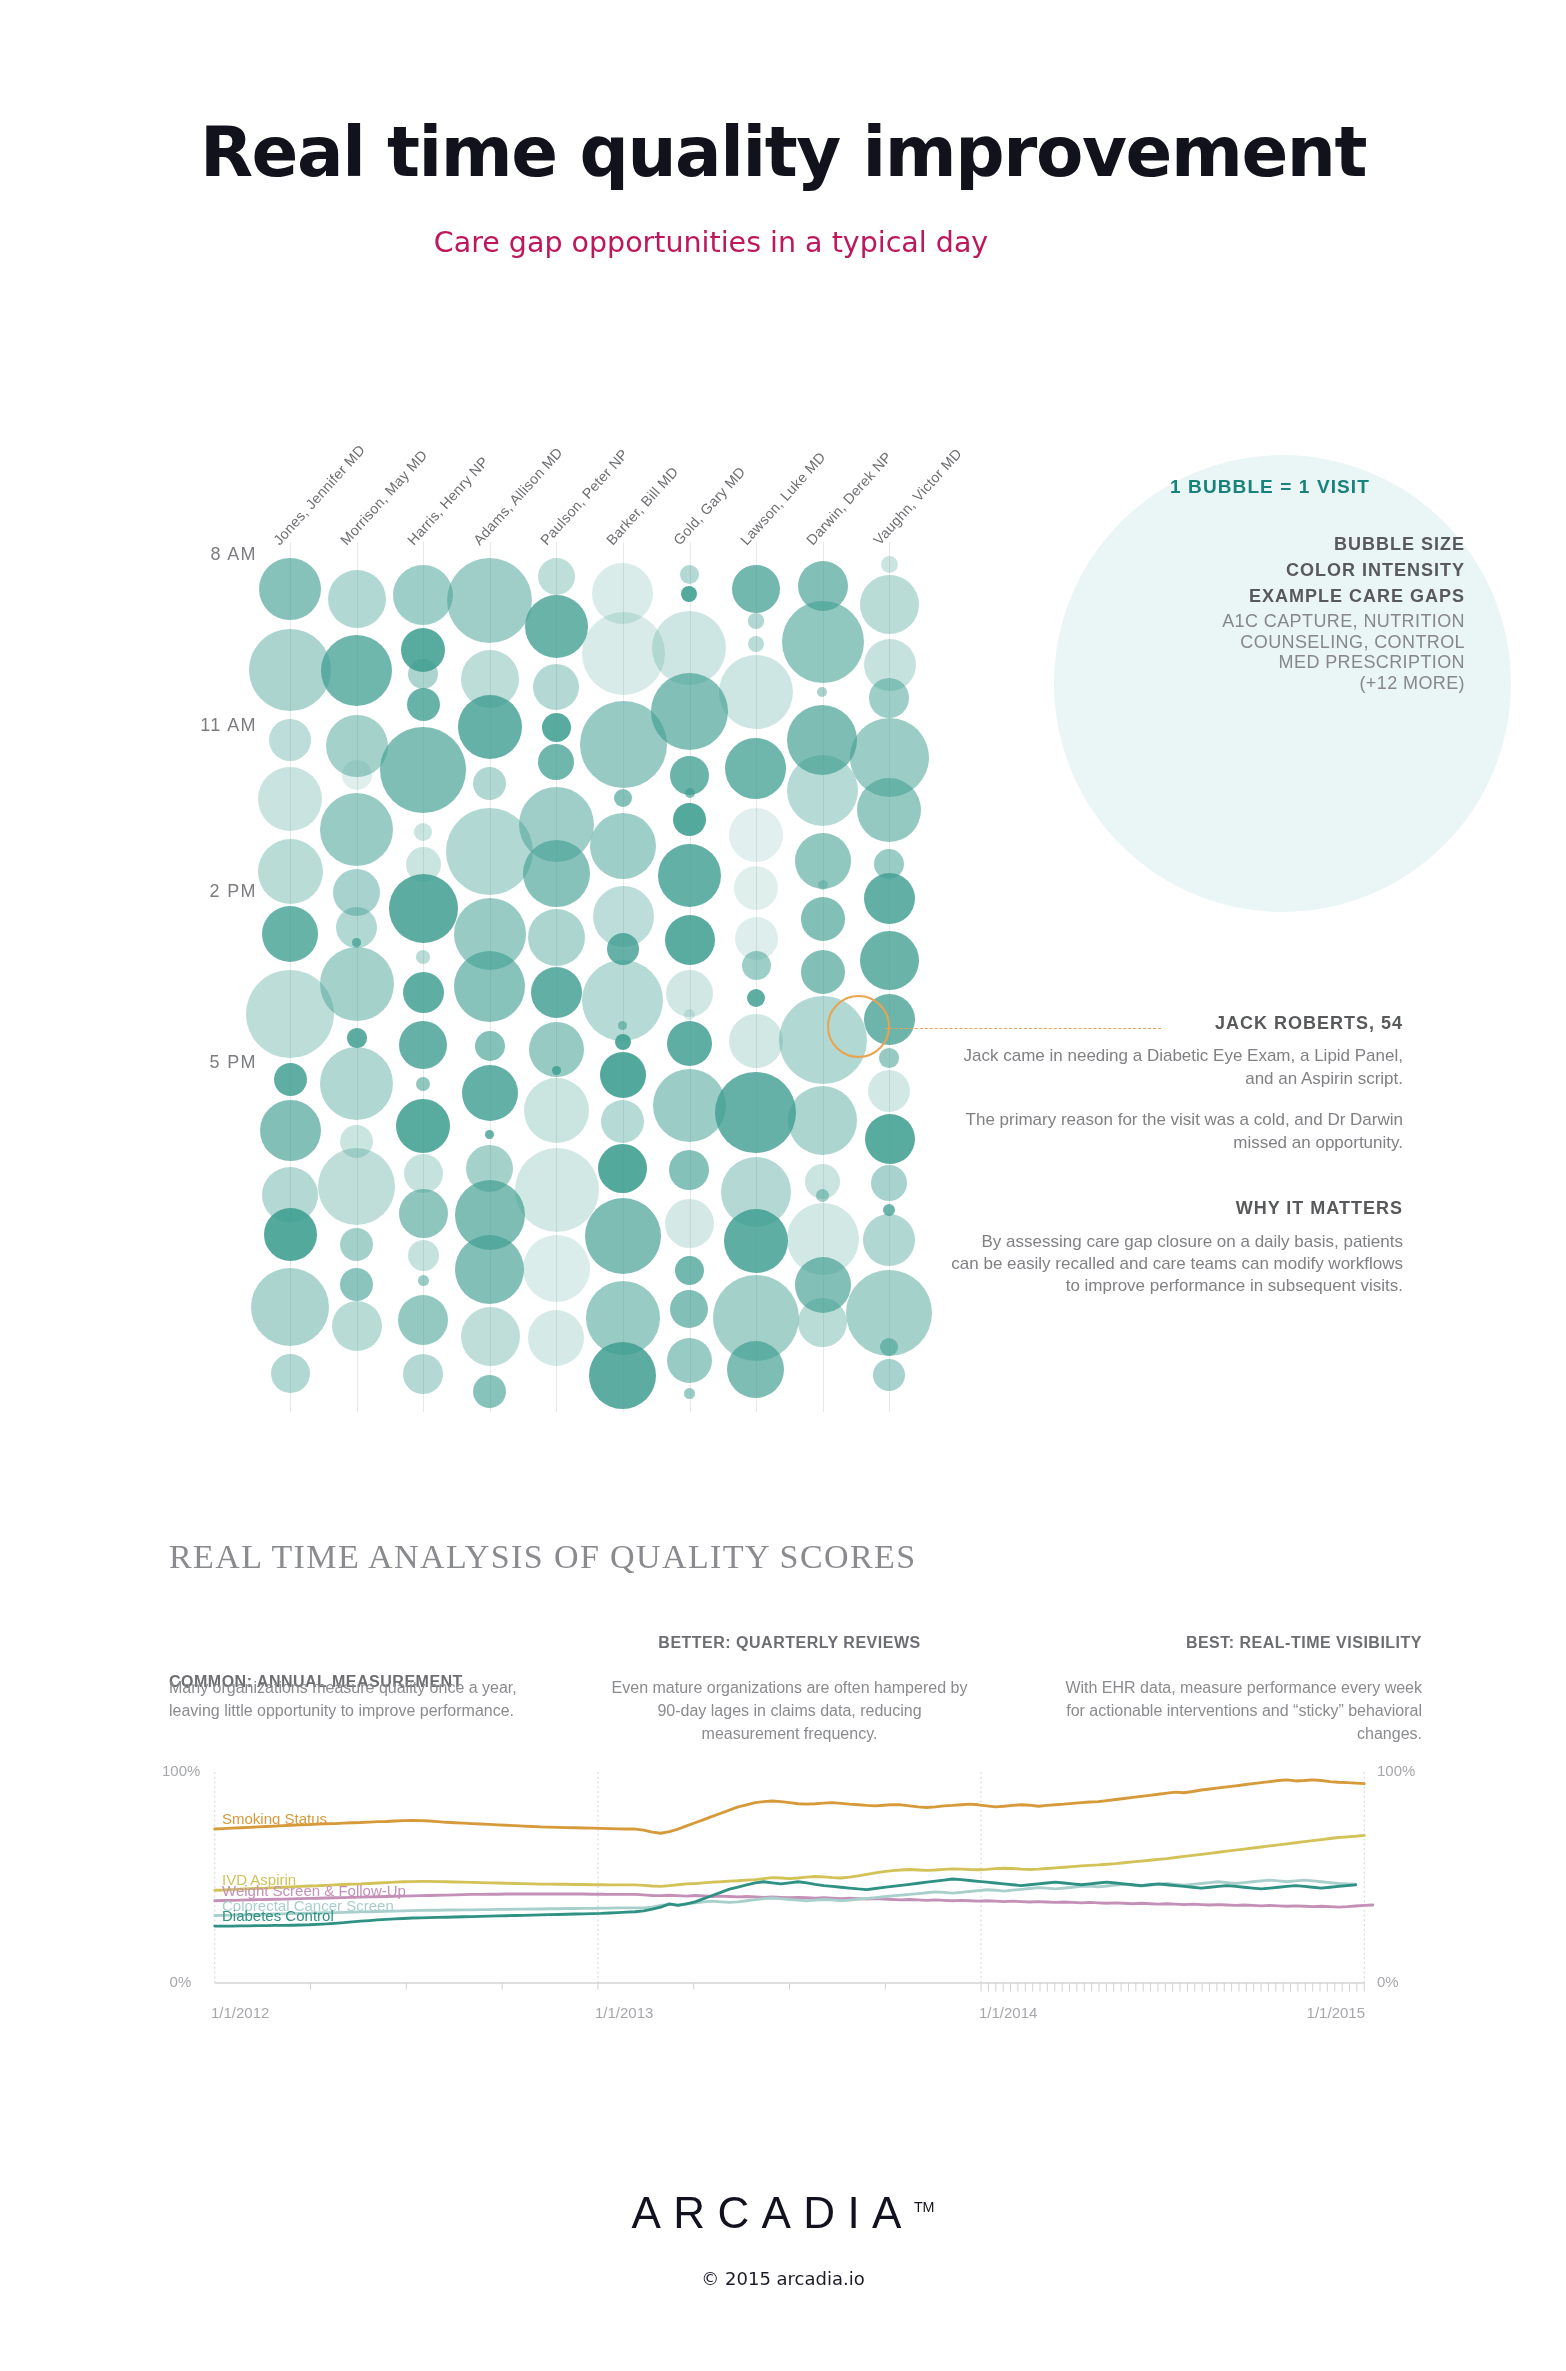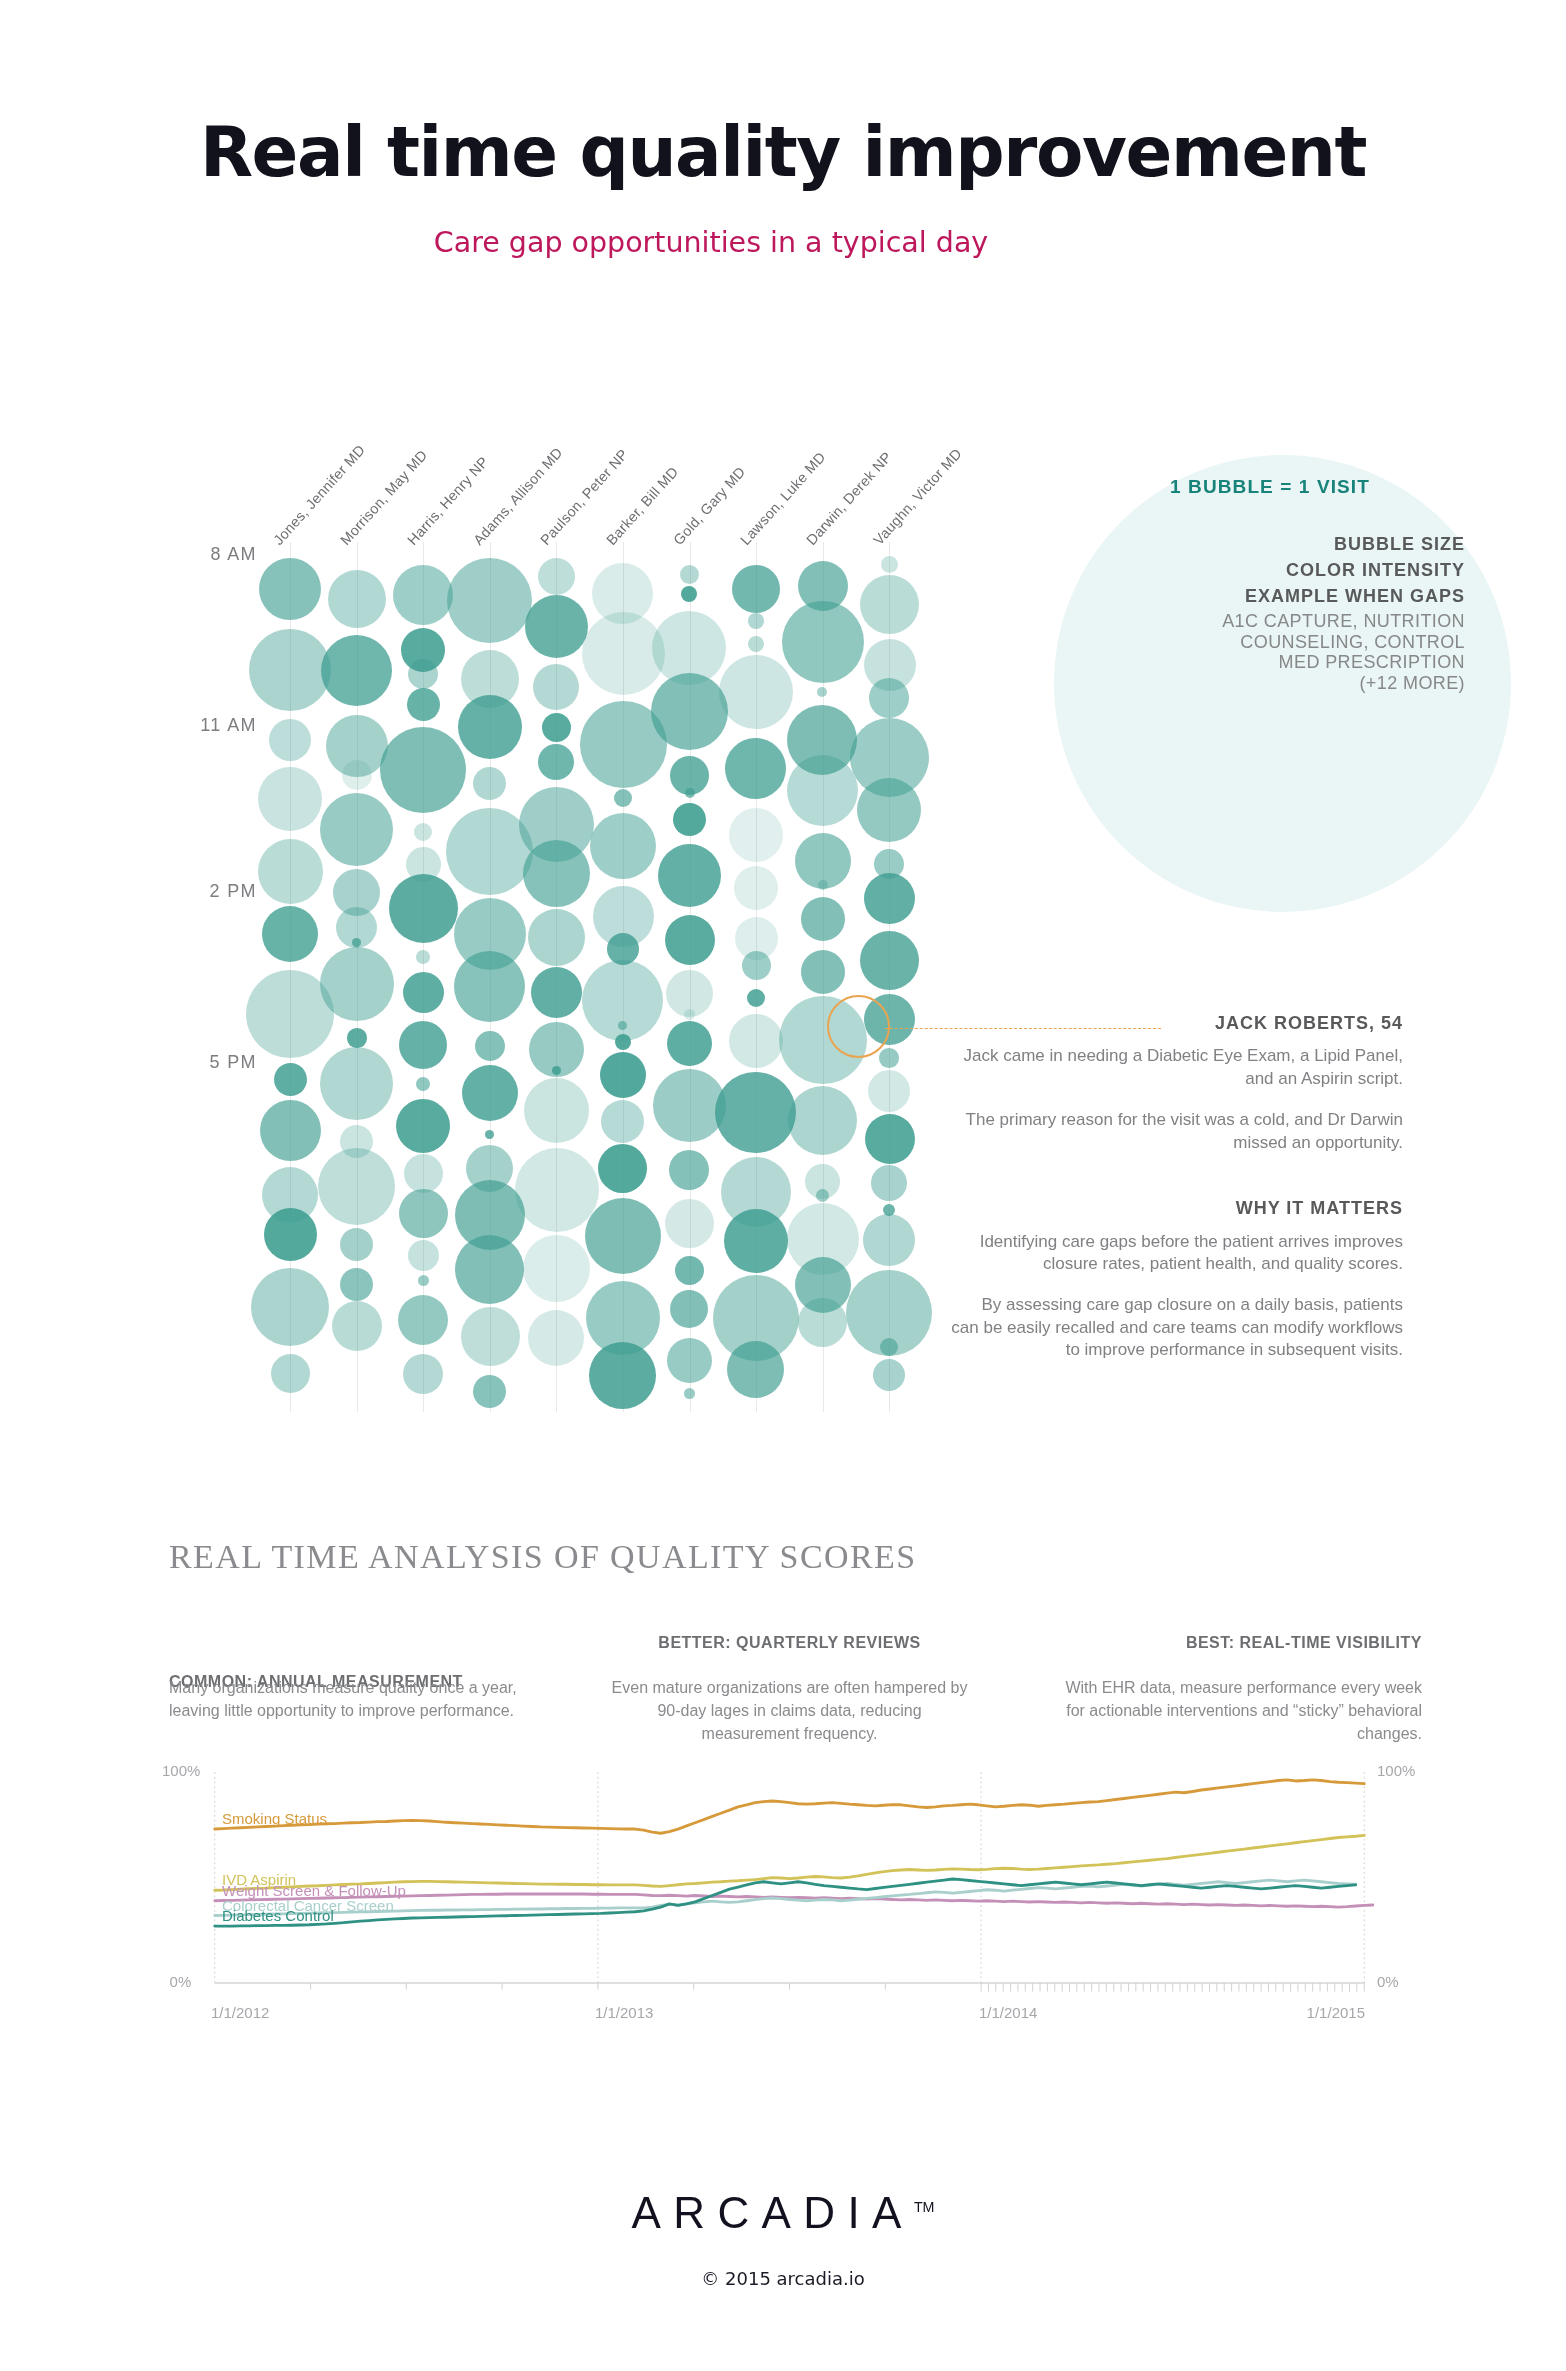--- a/index.html
+++ b/index.html
@@ -299,32 +299,31 @@
   </div>
   <div id="highlight-ring"></div>
   <div id="leader-line"></div>
 
   <div id="legend-circle"></div>
   <div id="legend-inner">
     <div class="lg-head-main">1 BUBBLE = 1 VISIT</div>
     <div id="legend-items">
         <div class="lg-head">BUBBLE SIZE</div>
         <div class="lg-head">COLOR INTENSITY</div>
-        <div class="lg-head">EXAMPLE WHEN GAPS</div>
+        <div class="lg-head">EXAMPLE CARE GAPS</div>
         <div class="lg-body">A1C CAPTURE, NUTRITION<br>COUNSELING, CONTROL<br>MED PRESCRIPTION<br>(+12 MORE)</div>
       </div>
   </div>
 
   <div id="annot">
     <div class="an-head">JACK ROBERTS, 54</div>
     <div class="an-body">Jack came in needing a Diabetic Eye Exam, a Lipid Panel, and an Aspirin script.</div>
     <div class="an-body">The primary reason for the visit was a cold, and Dr Darwin missed an opportunity.</div>
     <div class="an-gap"></div>
     <div class="an-head">WHY IT MATTERS</div>
-    <div class="an-body">Identifying care gaps before the patient arrives improves closure rates, patient health, and quality scores.</div>
     <div class="an-body">By assessing care gap closure on a daily basis, patients can be easily recalled and care teams can modify workflows to improve performance in subsequent visits.</div>
   </div>
 
   <div id="section-title">REAL TIME ANALYSIS OF QUALITY SCORES</div>
   <div id="bottom-cols">
       <div class="col-head" style="left: 169px; top: 1634px; width: 361px; text-align: left; margin-top: 39px;">COMMON: ANNUAL MEASUREMENT</div>
       <div class="col-body" style="left: 169px; top: 1676px; width: 361px; text-align: left;">Many organizations measure quality once a year, leaving little opportunity to improve performance.</div>
       <div class="col-head" style="left: 609px; top: 1634px; width: 361px; text-align: center;">BETTER: QUARTERLY REVIEWS</div>
       <div class="col-body" style="left: 609px; top: 1676px; width: 361px; text-align: center;">Even mature organizations are often hampered by 90-day lages in claims data, reducing measurement frequency.</div>
       <div class="col-head" style="left: 1051px; top: 1634px; width: 371px; text-align: right;">BEST: REAL-TIME VISIBILITY</div>

